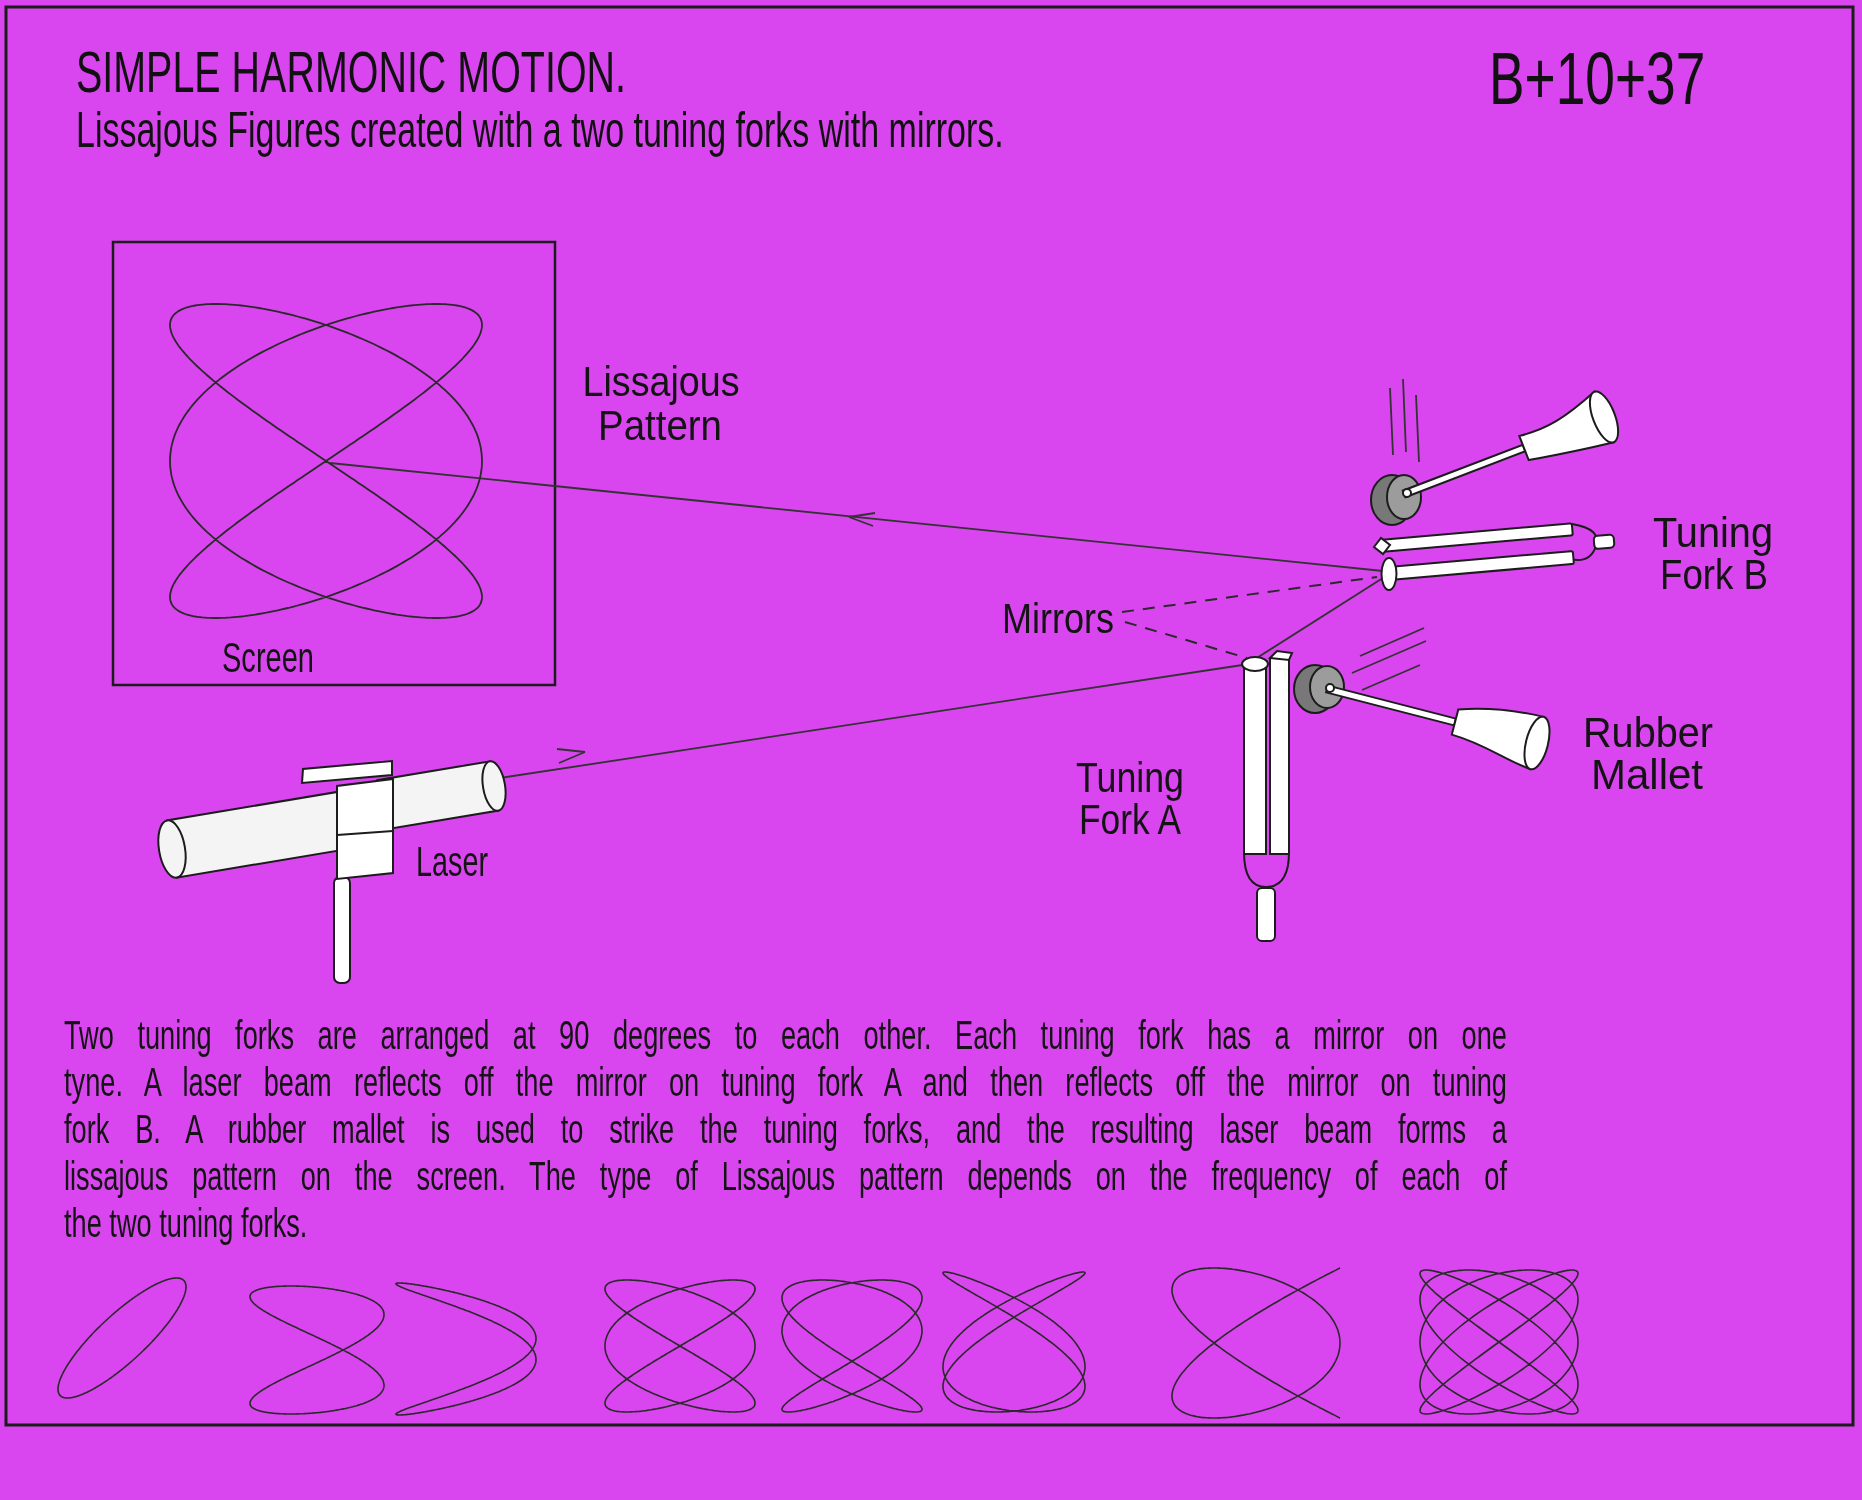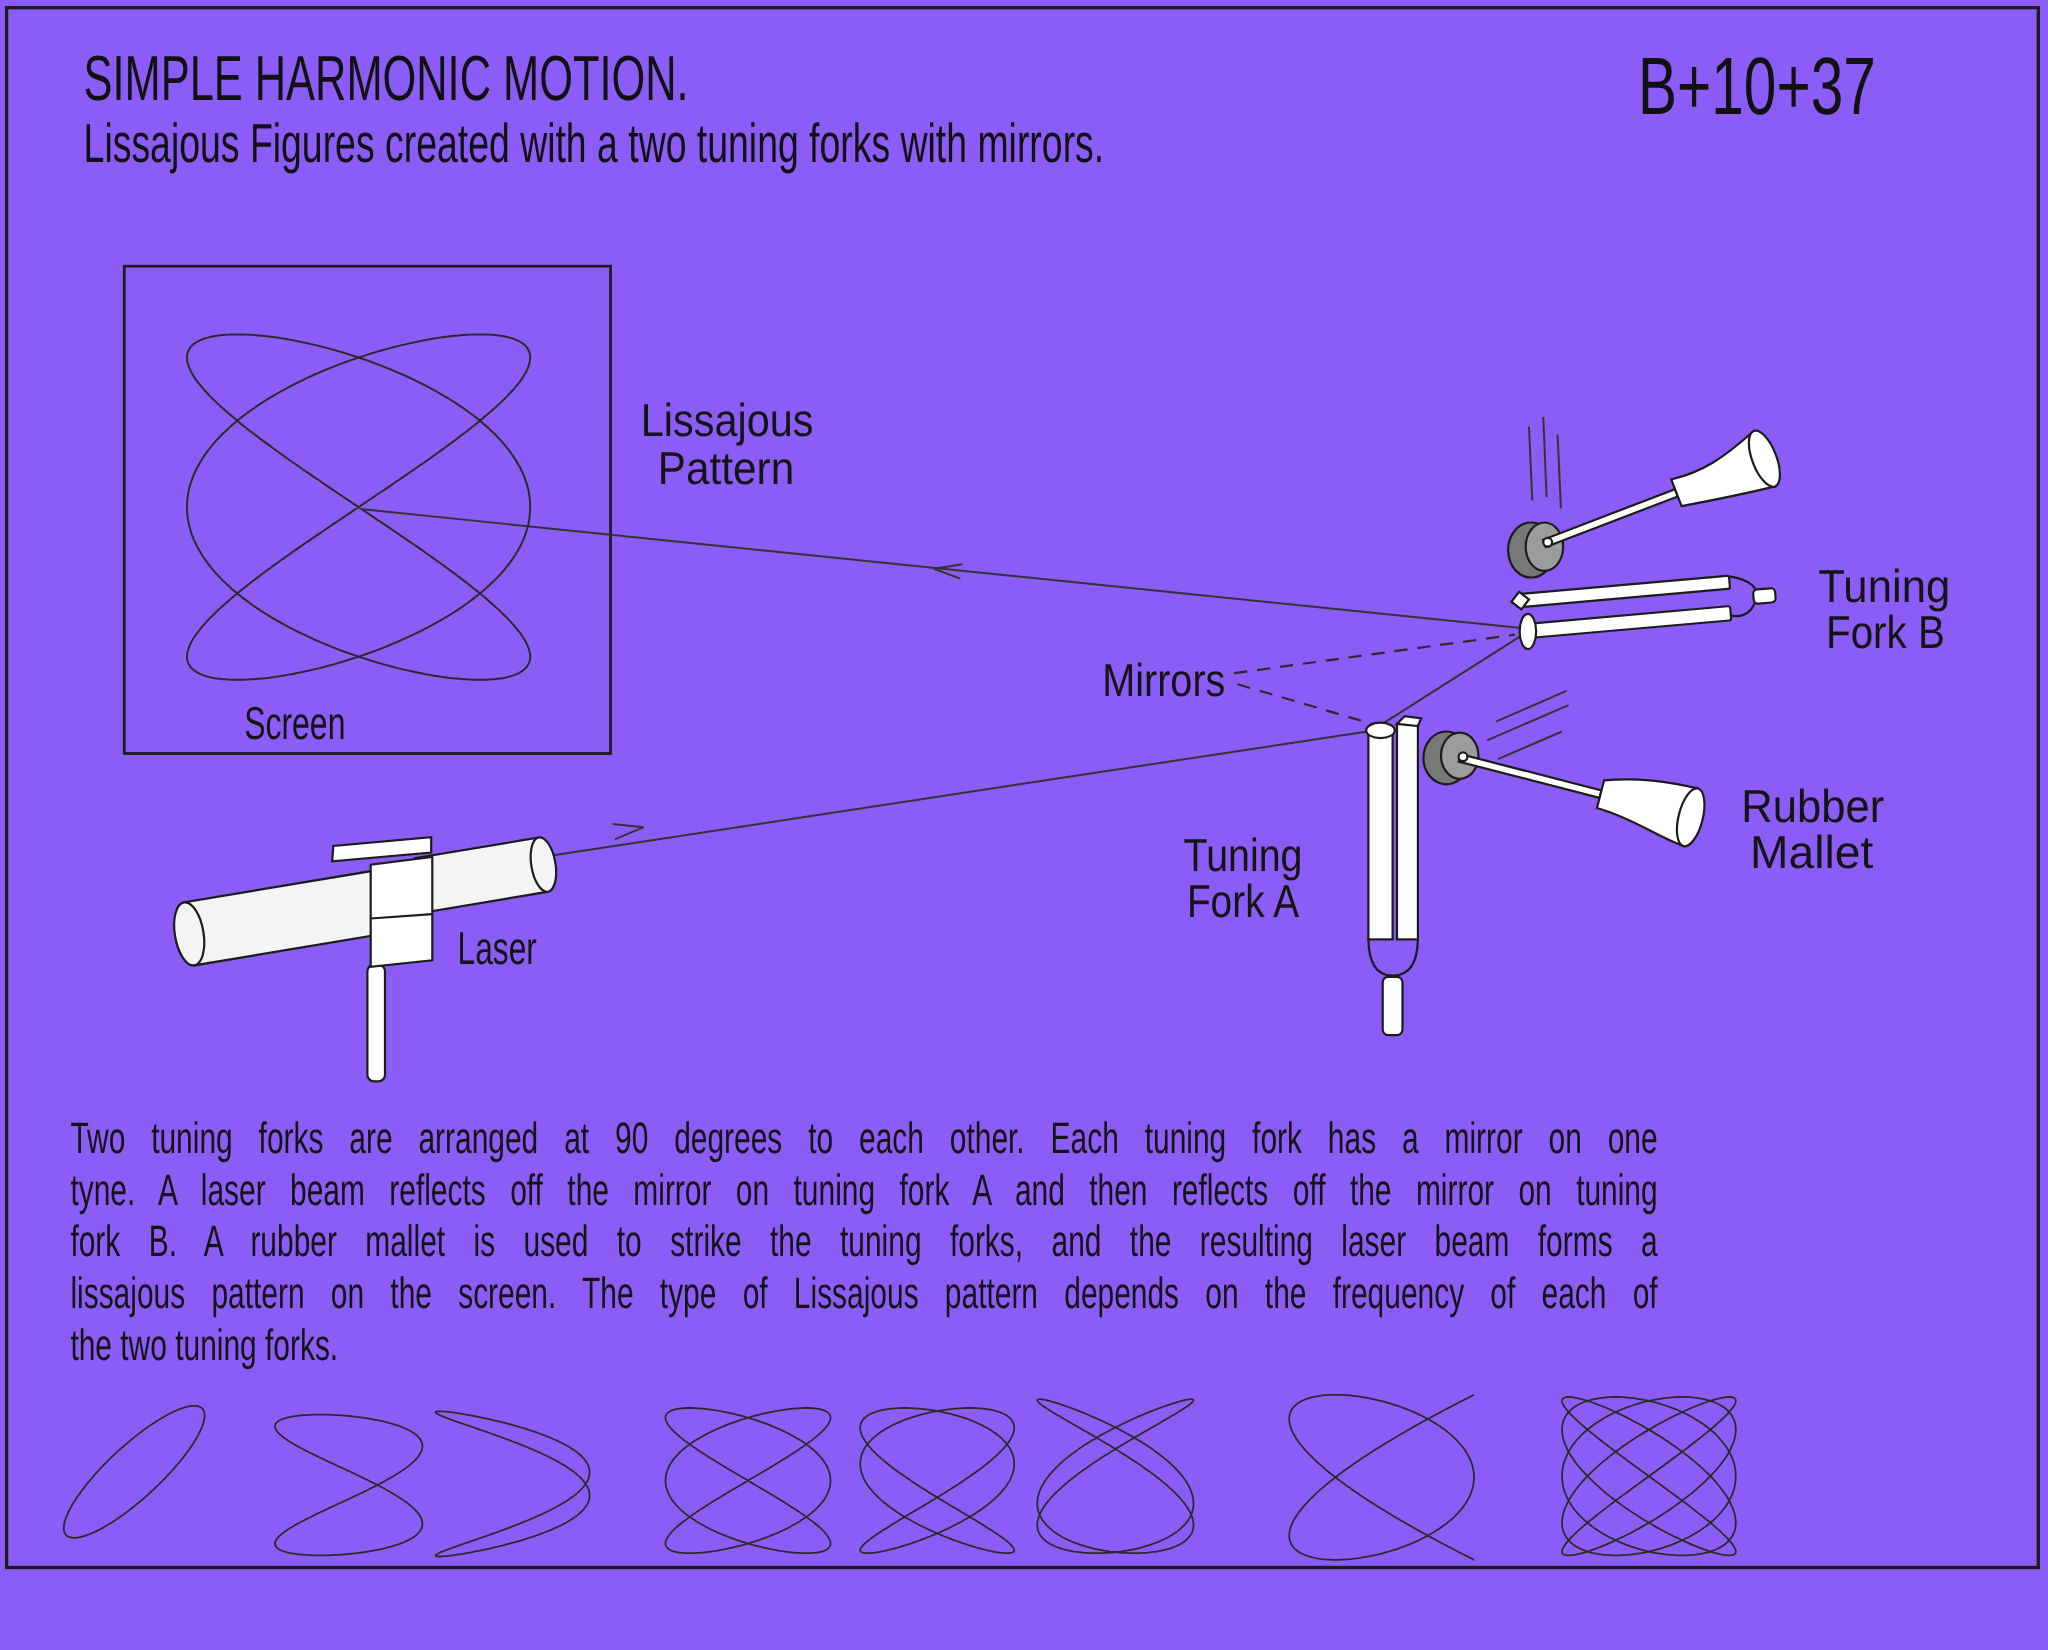--- a/index.html
+++ b/index.html
@@ -1,16 +1,16 @@
 <!DOCTYPE html>
 <html><head>
 <meta charset="utf-8">
 <style>
   html,body{margin:0;padding:0;background:#fff;}
-  .page{position:relative;width:1862px;height:1500px;background:#8b5cf6;
+  .page{position:relative;width:1862px;height:1500px;background:#d946ef;
         font-family:"Liberation Sans",sans-serif;color:#111;overflow:hidden;}
   .abs{position:absolute;}
   .condensed{transform-origin:0 0;transform:scaleX(0.68);white-space:nowrap;}
   #title{left:76px;top:38px;font-size:58px;}
   #subtitle{left:76px;top:101px;font-size:50px;}
   #code{left:1489px;top:36px;font-size:74px;transform-origin:0 0;transform:scaleX(0.72);white-space:nowrap;}
   .para{position:absolute;left:64px;top:1012px;width:2122px;
         transform-origin:0 0;transform:scaleX(0.68);
         font-size:40px;line-height:47px;color:#141414;}
   .para .jline{text-align:justify;text-align-last:justify;}

